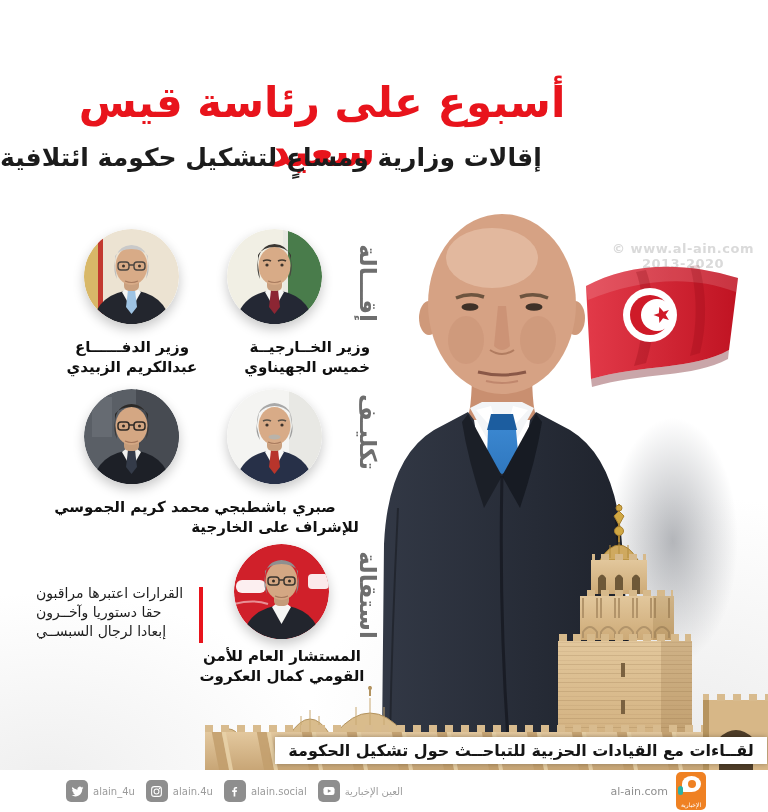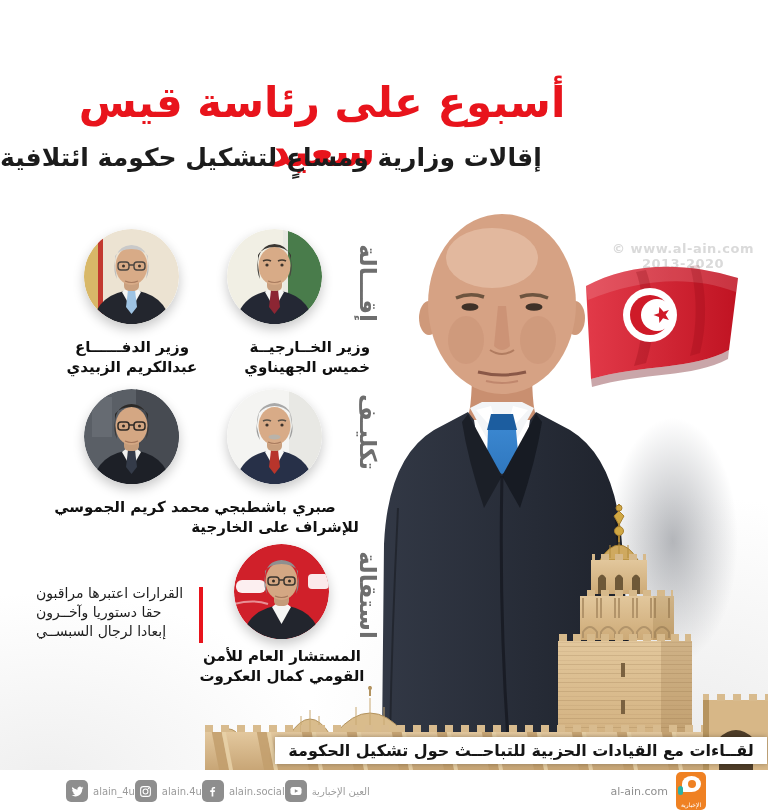--- a/index.html
+++ b/index.html
@@ -34,21 +34,21 @@
     line-height:19px;color:#1d1d1d;}
   .note-bar{width:4px;background:var(--accent-red);}
   
   .smoke{left:598px;top:370px;width:150px;height:380px;
     background:radial-gradient(60% 45% at 50% 45%, rgba(108,112,120,.5), rgba(108,112,120,0) 72%);}
   .banner{left:227px;top:737px;width:492px;height:27px;background:#fff;
     display:flex;align-items:center;justify-content:center;direction:rtl;
     font-size:16px;font-weight:bold;color:#161616;box-shadow:0 0 5px rgba(0,0,0,.3);margin-left:48px;}
   
   .footer{left:0;top:770px;width:768px;height:42px;background:#fff;}
-  .social{position:absolute;left:66px;top:10px;display:flex;align-items:flex-start;direction:ltr;}
+  .social{position:absolute;left:66px;top:10px;display:flex;gap:11px;align-items:flex-start;direction:ltr;}
   .social-item{display:flex;align-items:center;gap:5px;}
   .sicon{width:22px;height:22px;border-radius:5px;background:var(--icon-gray);
     display:flex;align-items:center;justify-content:center;}
   .handle{font-size:10px;color:#9b9b9b;}
   .brand{position:absolute;right:62px;top:0;height:42px;display:flex;align-items:center;gap:8px;}
   .site{font-size:11px;color:#8f8f8f;direction:ltr;}
   .logo{position:relative;width:30px;height:38px;background:var(--logo-orange);border-radius:5px;}
   .logo-eye{position:absolute;top:4px;left:6px;width:19px;height:16px;background:#fff;
     border-radius:55% 55% 55% 10%;}
   .logo-eye::after{content:"";position:absolute;top:4px;left:6px;width:8px;height:8px;

